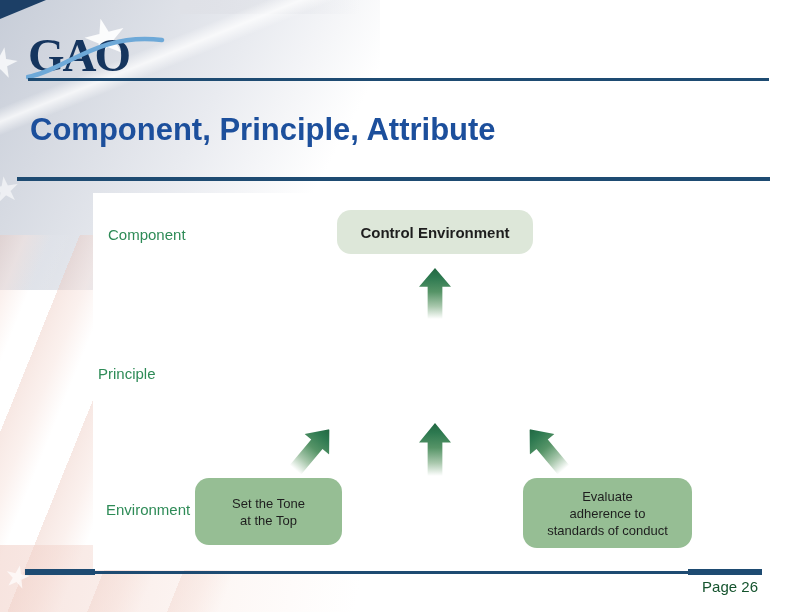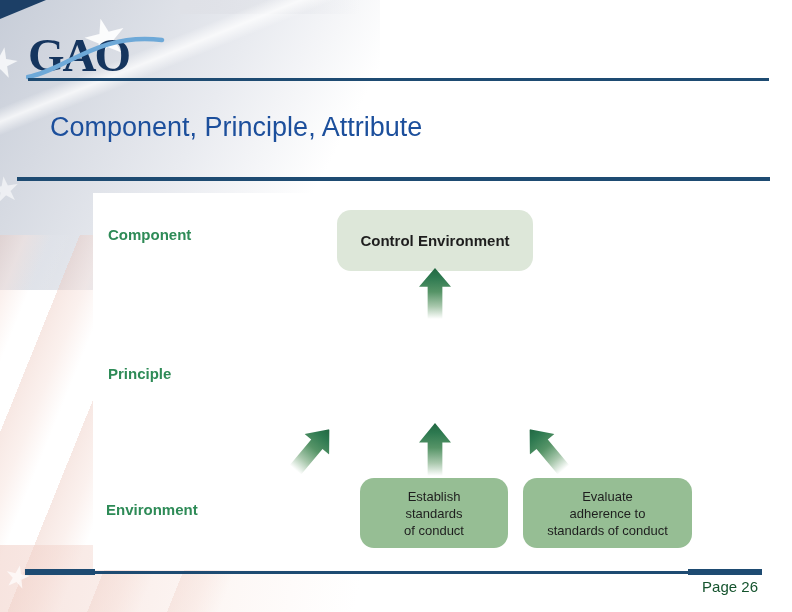--- a/index.html
+++ b/index.html
@@ -32,31 +32,31 @@
     background: #1c3f66; clip-path: polygon(0 0, 100% 0, 0 100%); }
   
   .logo { position: absolute; left: 28px; top: 30px; width: 136px; height: 52px; }
   .logo-text { font-family: "Liberation Serif", serif; font-weight: bold;
     font-size: 47px; color: #15355e; letter-spacing: -2px; line-height: 50px; }
   .swoosh { position: absolute; left: -2px; top: 0; }
   .rule { position: absolute; background: #1e4b72; }
   .rule-logo { left: 28px; top: 78px; width: 741px; height: 3px; }
   .rule-title { left: 17px; top: 177px; width: 753px; height: 4px; }
   .title { position: absolute; left: 30px; top: 112px;
-    font-size: 27px; font-weight: normal; color: #1c4f9c; letter-spacing: 0; margin-left: 20px; }
+    font-size: 31px; font-weight: bold; color: #1c4f9c; letter-spacing: 0; }
   
   .panel { position: absolute; left: 93px; top: 193px; width: 594px; height: 377px; background: #ffffff; }
-  .rowlabel { position: absolute; font-size: 15px; font-weight: bold; color: #2e8b57; }
+  .rowlabel { position: absolute; font-size: 15px; font-weight: normal; color: #2e8b57; }
   .lbl-component { left: 108px; top: 226px; }
-  .lbl-principle { left: 108px; top: 365px; }
+  .lbl-principle { left: 98px; top: 365px; }
   .lbl-attributes { left: 106px; top: 501px; }
   .box { position: absolute; display: flex; align-items: center; justify-content: center;
     border-radius: 14px; text-align: center; color: #1e1e1e; }
   .box span { white-space: pre-line; }
-  .box-top { left: 337px; top: 210px; width: 196px; height: 61px;
+  .box-top { left: 337px; top: 210px; width: 196px; height: 44px;
     background: #dde7d9; font-size: 15px; font-weight: bold; }
   .box-mid { left: 335px; top: 325px; width: 200px; height: 95px;
     background: #a3c8a3; font-size: 13px; line-height: 19px; }
   .box-attr { background: #96be94; font-size: 13px; line-height: 17px; }
   .box-a1 { left: 195px; top: 478px; width: 147px; height: 67px; }
   .box-a2 { left: 360px; top: 478px; width: 148px; height: 70px; }
   .box-a3 { left: 523px; top: 478px; width: 169px; height: 70px; }
   .arrow { position: absolute; width: 32px; height: 54px;
     clip-path: polygon(50% 0%, 100% 36%, 73% 36%, 73% 100%, 27% 100%, 27% 36%, 0% 36%);
     background: linear-gradient(180deg, #226742 0%, #2d7950 18%, #569467 46%, #a9c8ad 74%, rgba(255,255,255,0) 98%); }
@@ -109,24 +109,23 @@
     <span>Control Environment</span>
   </div>
 
   <div class="arrow arrow-top"></div>
 
 
   <div class="arrow arrow-b-left"></div>
   <div class="arrow arrow-b-mid"></div>
   <div class="arrow arrow-b-right"></div>
 
-  <div class="box box-attr box-a2">
-    <span>Establish
-standards
-of conduct</span>
+  <div class="box box-attr box-a1">
+    <span>Set the Tone
+at the Top</span>
   </div>
   <div class="box box-attr box-a3">
     <span>Evaluate
 adherence to
 standards of conduct</span>
   </div>
 
   <div class="footline-thin"></div>
   <div class="footline-thick-l"></div>
   <div class="footline-thick-r"></div>

